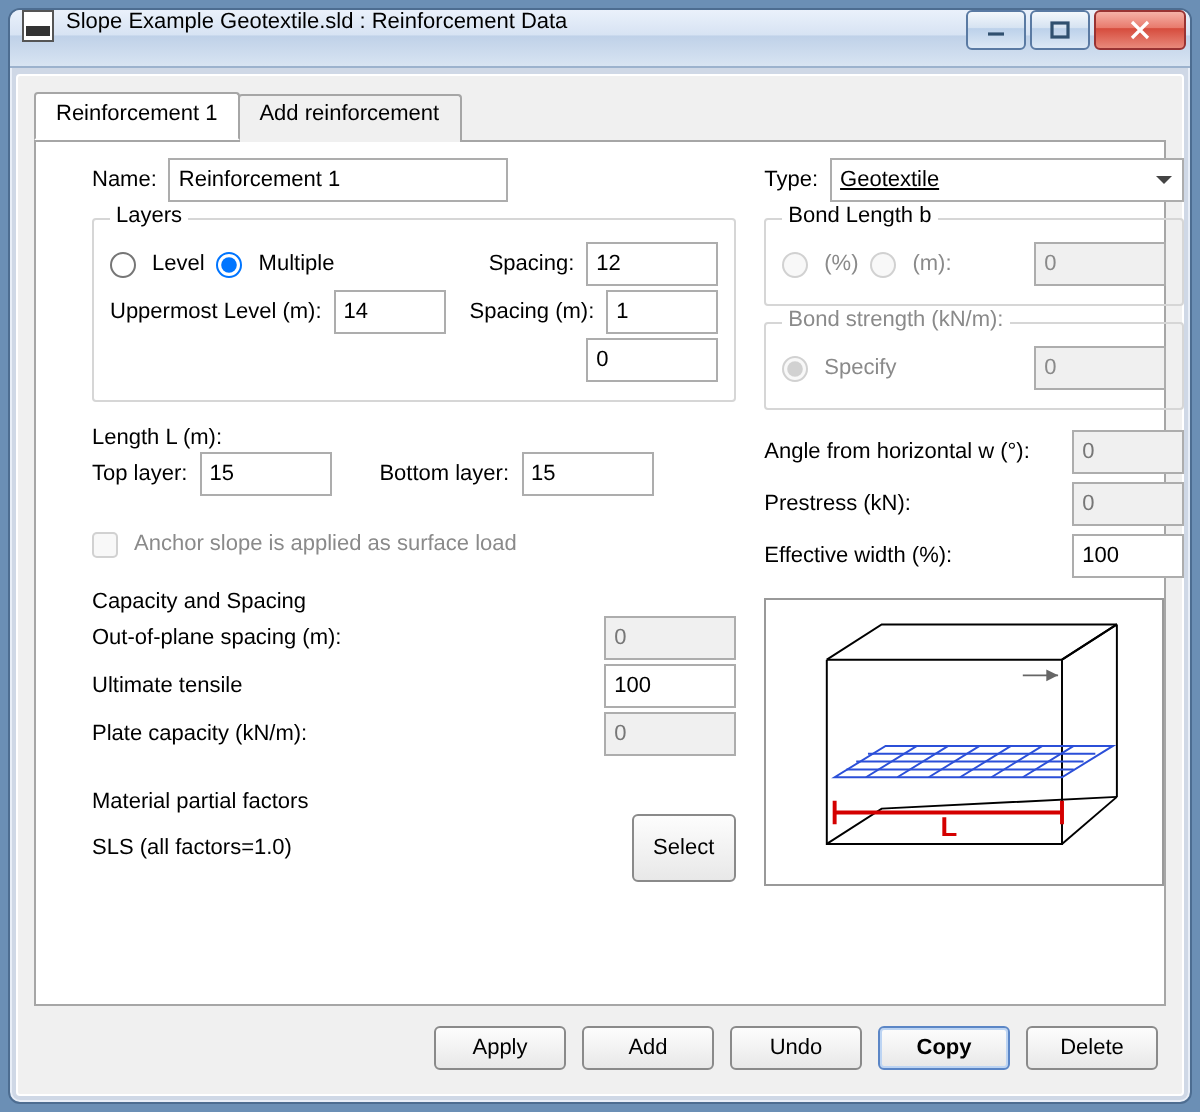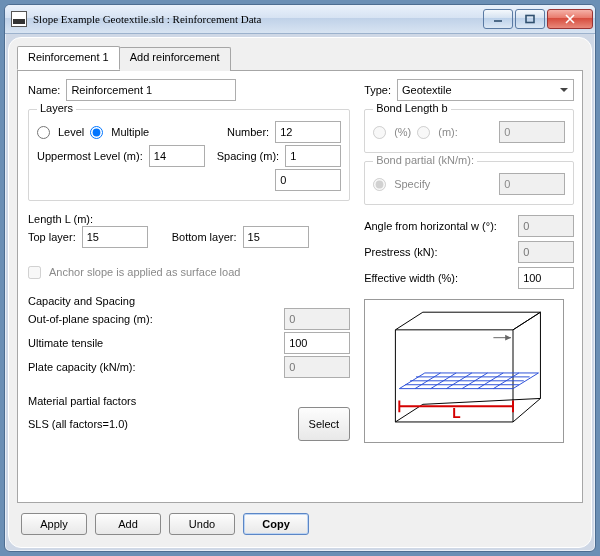--- a/index.html
+++ b/index.html
@@ -18,24 +18,23 @@
   border:1px solid #4d6d91;
   border-radius:6px;
   background:#cfd8e6;
   box-shadow:0 0 0 1px #e8eef7 inset;
   display:flex;flex-direction:column;
 }
 .titlebar{
   height:28px;
   background:linear-gradient(#eaf1fb,#d7e3f3 45%,#bfd1e8 46%,#d8e4f2);
   border-top-left-radius:5px;border-top-right-radius:5px;
-  display:flex;align-items:center;
+  display:flex;
   padding:0 2px 0 6px;
   border-bottom:1px solid #9cb2cd;
-  font-family:Liberation Serif, serif;
 }
 .title-ico{
   width:14px;height:14px;border:1px solid #555;background:#fff;
   margin-right:6px;position:relative;
 }
 .title-ico:after{content:"";position:absolute;left:1px;right:1px;top:7px;height:5px;background:#333}
 .title-txt{flex:1;color:#000}
 .winbtns{display:flex;gap:2px}
 .winbtn{
   width:28px;height:18px;border:1px solid #5a7aa3;border-radius:3px;
@@ -44,33 +43,33 @@
 }
 .winbtn svg{width:10px;height:10px;stroke:#30506f;stroke-width:1.6;fill:none}
 .winbtn.close{
   width:44px;
   background:linear-gradient(#f5b1a7,#e8796b 45%,#d64c3d 46%,#e9897b);
   border-color:#933;border-radius:3px;
 }
 .winbtn.close svg{stroke:#fff}
 
 
-.client{flex:1;background:#f0f0f0;border:1px solid #fff;margin:3px;border-radius:13px;
+.client{flex:1;background:#f0f0f0;border:1px solid #fff;margin:3px;border-radius:2px;
   display:flex;flex-direction:column;padding:8px 8px 6px 8px}
 
 .tabs{position:relative;height:24px;border-bottom:1px solid #a6a6a6;display:flex;gap:0}
 .tab{
   border:1px solid #a6a6a6;border-bottom:none;
   background:#f0f0f0;padding:3px 10px 4px 10px;margin-right:-1px;
   position:relative;top:1px;color:#000;border-radius:2px 2px 0 0;
 }
 .tab.active{background:#fff;z-index:2;border-bottom:1px solid #fff;top:0;padding-top:4px}
 .tab:not(.active){cursor:pointer}
 
-.panel{background:#fff;border:1px solid #a6a6a6;border-top:none;flex:1;padding:8px 10px;
+.panel{background:#fff;border:1px solid #a6a6a6;border-top:none;flex:1;padding:8px 28px;
   display:flex;gap:14px;position:relative}
 
 .col{flex:1;display:flex;flex-direction:column;gap:4px}
 .colR{width:210px;flex:none}
 
 .row{display:flex;align-items:center;gap:6px;min-height:22px}
 .row .lbl{white-space:nowrap}
 .txt{
   border:1px solid #adadad;background:#fff;height:18px;padding:1px 4px;
   font:inherit;width:52px;
@@ -87,39 +86,39 @@
 .grp>.legend{position:absolute;top:-8px;left:8px;background:#fff;padding:0 3px;color:#000}
 .grp.flat{border:none;padding:4px 0}
 .grp .row{min-height:24px}
 
 .chk{display:flex;align-items:center;gap:5px}
 input[type=radio],input[type=checkbox]{margin:0 3px 0 0}
 .disabled,.disabled *{color:#8a8a8a!important}
 
 .select{
   border:1px solid #adadad;background:#fff;height:20px;width:190px;
-  display:flex;align-items:center;padding:0 2px 0 4px;justify-content:space-between;
+  display:flex;align-items:center;padding:0 2px 0 4px;justify-content:space-between;text-decoration:underline;
 }
 .select .arr{width:14px;height:14px;display:flex;align-items:center;justify-content:center}
 .select .arr:before{content:"";border:4px solid transparent;border-top-color:#444;margin-top:3px}
 
 .btn{
   border:1px solid #8a8a8a;border-radius:3px;
   background:linear-gradient(#fdfdfd,#e8e8e8);
   height:22px;min-width:60px;padding:0 10px;font:inherit;
 }
 .btn.sm{min-width:46px;height:34px}
 
 .diagram{
   width:198px;height:142px;border:1px solid #999;margin-top:6px;background:#fff;
   display:flex;align-items:center;justify-content:center;position:relative;
 }
 
 
-.footer{display:flex;gap:8px;padding:10px 4px 6px 4px}
+.footer{display:flex;justify-content:flex-end;gap:8px;padding:10px 4px 6px 4px}
 .footer .btn{min-width:66px}
 .footer .btn.primary{font-weight:bold;border-color:#5b86c6;box-shadow:0 0 0 1px #bcd4f3 inset}
 
 .spacer{flex:1}
 .sub{color:#000}
 </style>
 </head>
 <body>
 
 <div class="win">
@@ -164,21 +163,21 @@
           <div class="row">
             <label class="chk">
                 <input type="radio" name="lay" style="">
                 <span>Level</span>
               </label>
             <label class="chk">
                 <input type="radio" name="lay" checked="" style="">
                 <span>Multiple</span>
               </label>
             <span class="spacer"></span>
-            <span class="lbl">Number:</span>
+            <span class="lbl">Spacing:</span>
             <input class="txt w60" value="12" style="">
           </div>
           <div class="row">
             <span class="lbl">Uppermost Level (m):</span>
             <input class="txt w40" value="14" style="">
             <span class="spacer"></span>
             <span class="lbl">Spacing (m):</span>
             <input class="txt w40" value="1" style="">
           </div>
           <div class="row">
@@ -253,21 +252,21 @@
             <label class="chk">
                 <input type="radio" name="b" disabled="" style="">
                 <span>(m):</span>
               </label>
             <span class="spacer"></span>
             <input class="txt w60" disabled="" value="0" style="">
           </div>
         </div>
 
         <div class="grp disabled">
-          <span class="legend">Bond partial (kN/m):</span>
+          <span class="legend">Bond strength (kN/m):</span>
           <div class="row">
             <label class="chk">
                 <input type="radio" name="bs" disabled="" checked="" style="">
                 <span>Specify</span>
               </label>
             <span class="spacer"></span>
             <input class="txt w60" disabled="" value="0" style="">
           </div>
         </div>
 
@@ -314,15 +313,16 @@
           </svg>
         </div>
       </div>
     </div>
 
     <div class="footer">
       <button class="btn">Apply</button>
       <button class="btn">Add</button>
       <button class="btn">Undo</button>
       <button class="btn primary">Copy</button>
+      <button class="btn">Delete</button>
     </div>
   </div>
 </div>
 
 </body></html>

